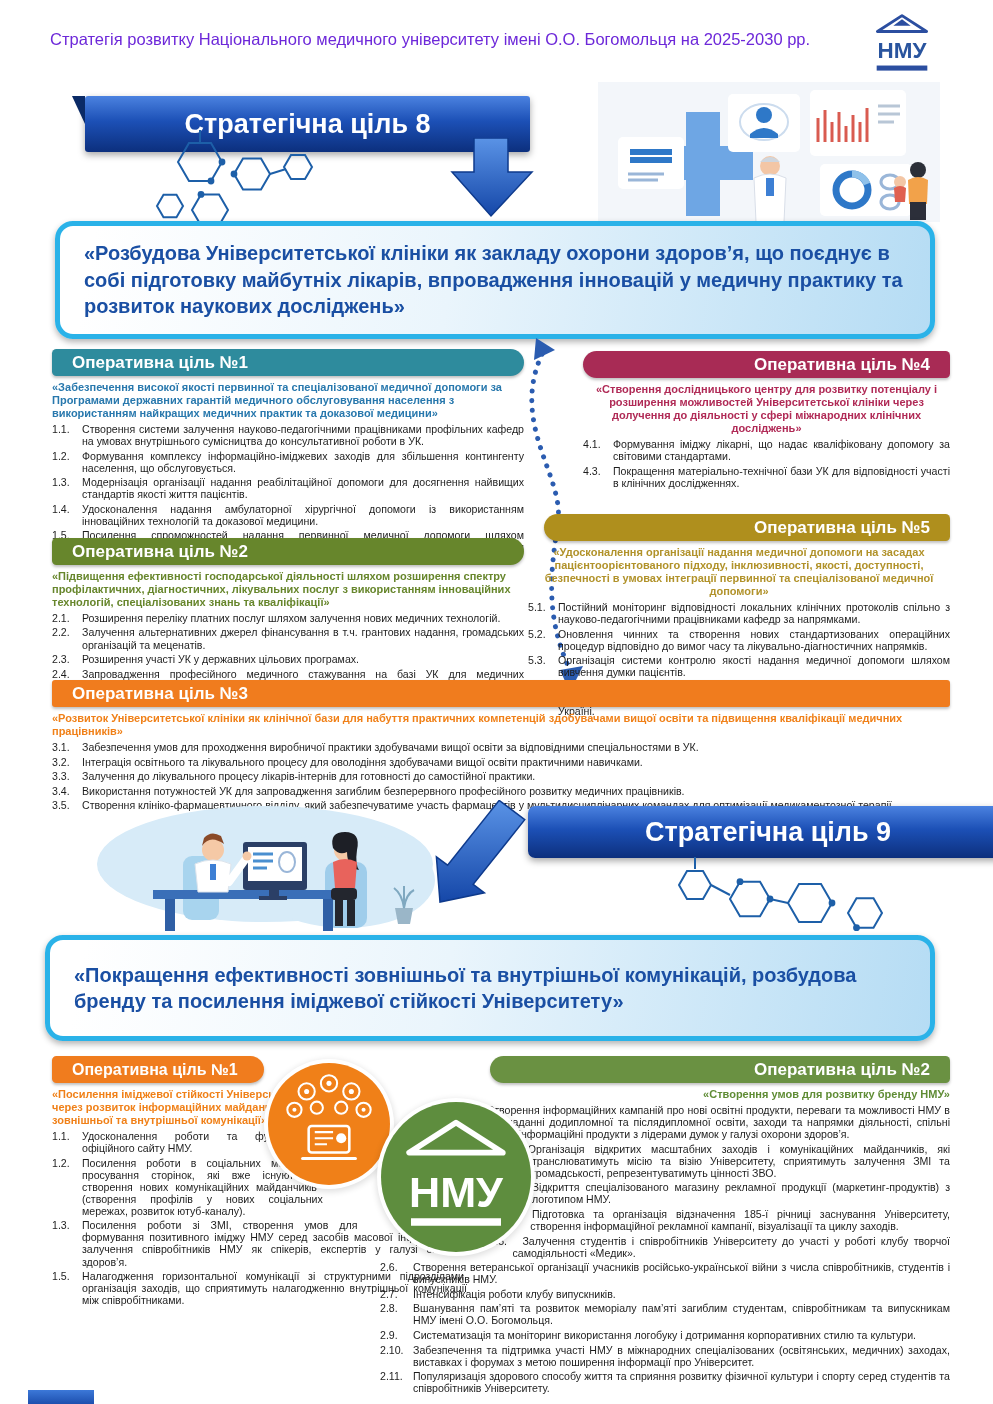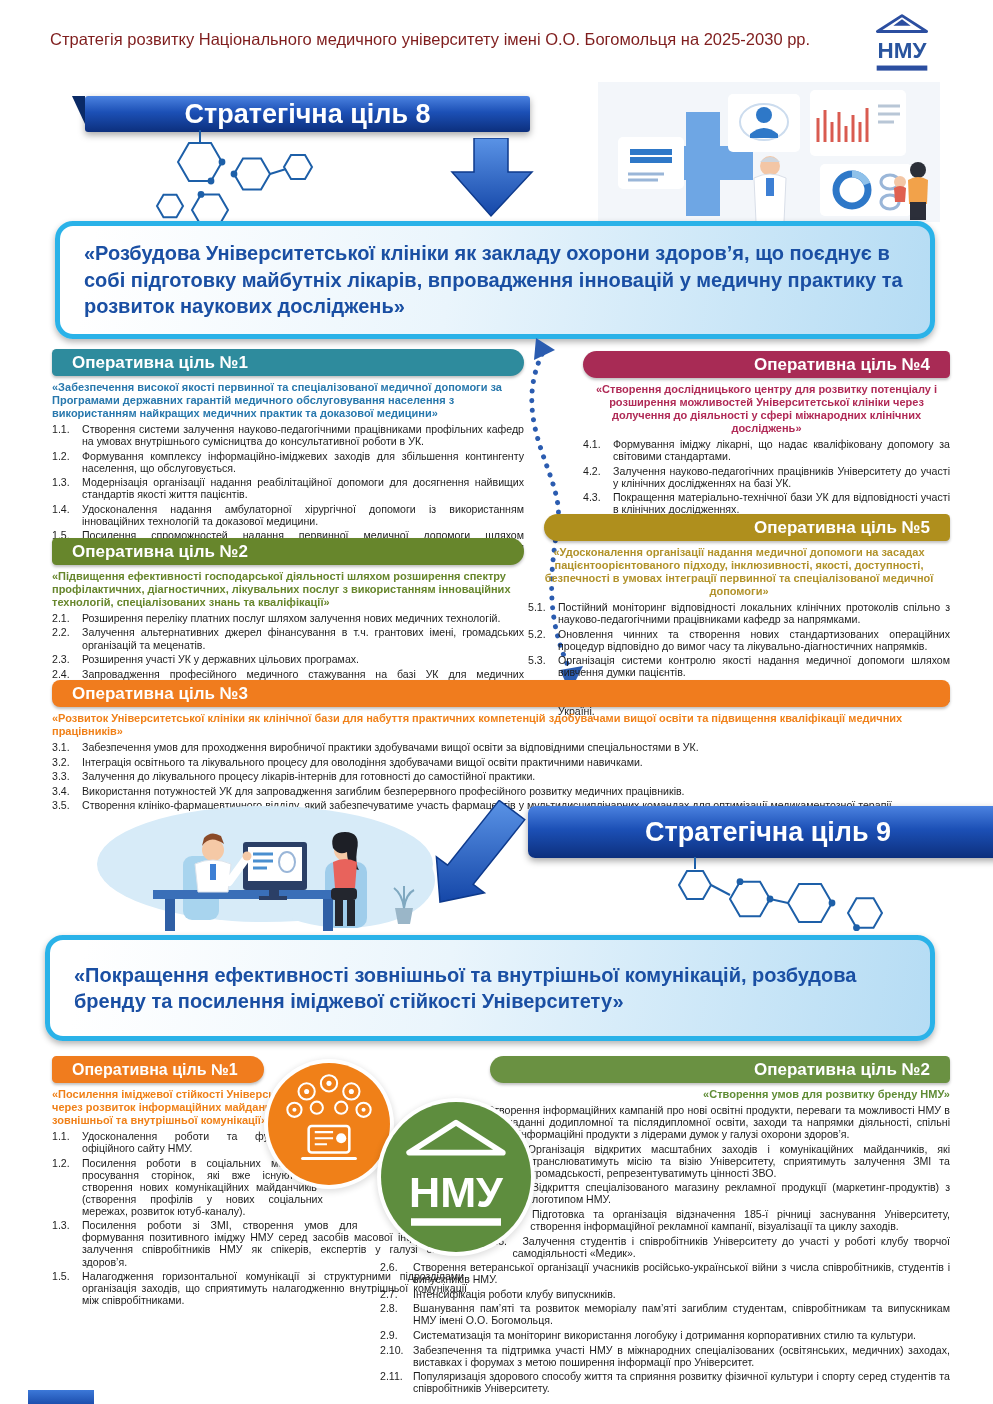--- a/index.html
+++ b/index.html
@@ -1,25 +1,25 @@
 <!DOCTYPE html>
 <html><head>
 <meta charset="utf-8">
 <style>
   html,body{margin:0;padding:0;background:#9aa0a8;}
   .page{position:relative;width:993px;height:1404px;background:#ffffff;overflow:hidden;
         font-family:"Liberation Sans",sans-serif;margin:0 auto;}
-  .top-title{position:absolute;left:50px;top:30px;width:810px;font-size:16.5px;color:#7f1d1d;}
+  .top-title{position:absolute;left:50px;top:30px;width:810px;font-size:16.5px;color:#6d28d9;}
   .logo-top{position:absolute;left:866px;top:12px;width:72px;height:68px;}
 
   
   .banner{position:absolute;display:flex;align-items:center;justify-content:center;
           background:linear-gradient(180deg,#4b82e0 0%,#1c50b6 45%,#0c2f7d 100%);
           color:#fff;font-weight:bold;font-size:27px;box-shadow:0 3px 7px rgba(0,0,0,.35);}
-  .banner8{left:85px;top:96px;width:445px;height:36px;border-radius:3px;}
+  .banner8{left:85px;top:96px;width:445px;height:56px;border-radius:3px;}
   .banner8::before{content:'';position:absolute;left:-13px;top:0;width:0;height:0;
           border-top:28px solid #0a2a66;border-left:13px solid transparent;}
   .banner9{left:528px;top:806px;width:480px;height:52px;border-radius:7px;}
   .banner9::after{content:'';position:absolute;right:-13px;bottom:0;width:0;height:0;
           border-bottom:28px solid #0a2a66;border-right:13px solid transparent;}
   .arrow-svg{position:absolute;}
 
   
   .quote{position:absolute;border:5px solid #2ab2e8;border-radius:18px;
          background:linear-gradient(100deg,#ffffff 4%,#eaf5fc 45%,#b5dcf4 100%);
@@ -28,21 +28,21 @@
   .quote-text{padding:0 24px;font-size:20px;line-height:1.32;}
   .quote8{left:55px;top:221px;width:880px;height:118px;}
   .quote9{left:45px;top:935px;width:890px;height:106px;}
 
   
   .op{position:absolute;}
   .op-h{color:#fff;font-weight:bold;font-size:17px;height:27px;line-height:27px;
         padding:0 20px;box-sizing:border-box;box-shadow:0 2px 3px rgba(0,0,0,.25);}
   .h-left{border-radius:6px 18px 18px 6px;}
   .h-right{border-radius:18px 6px 6px 18px;text-align:right;}
-  .h-pill{border-radius:8px;}
+  .h-pill{border-radius:3px;}
   .c-teal{background:#2e8b9d;} .c-olive{background:#67862c;} .c-orange{background:#f07c1e;}
   .c-maroon{background:#a82b55;padding-left:32px;} .c-gold{background:#af8f1d;} .c-green{background:#6a9142;}
   .sub{font-weight:bold;font-size:11px;line-height:1.18;margin:5px 0 3px;}
   .sub-teal{color:#2878ad;} .sub-olive{color:#67862c;} .sub-orange{color:#f08018;}
   .sub-maroon{color:#b02a56;} .sub-gold{color:#b1922a;} .sub-green{color:#5f8c35;}
   .sub-center{text-align:center;} .sub-right{text-align:right;}
   .item{font-size:10.6px;line-height:1.14;margin:0 0 2.5px;color:#1d1d1d;
         padding-left:30px;text-indent:-30px;text-align:justify;}
   .item .num{display:inline-block;width:30px;text-indent:0;}
   .item-w .num{width:33px;} .item-w{padding-left:33px;text-indent:-33px;}
@@ -160,30 +160,29 @@
     <p class="item"><span class="num">1.2.</span><span>Формування комплексу інформаційно-іміджевих заходів для збільшення контингенту населення, що обслуговується.</span></p>
     <p class="item"><span class="num">1.3.</span><span>Модернізація організації надання реабілітаційної допомоги для досягнення найвищих стандартів якості життя пацієнтів.</span></p>
     <p class="item"><span class="num">1.4.</span><span>Удосконалення надання амбулаторної хірургічної допомоги із використанням інноваційних технологій та доказової медицини.</span></p>
     <p class="item"><span class="num">1.5.</span><span>Посилення спроможностей надання первинної медичної допомоги шляхом запровадження комплексних мультидисциплінарних послуг, виїзних консультацій для маломобільного населення.</span></p>
   </section>
 
   <section class="op" style="left:52px;top:538px;width:472px">
     <div class="op-h c-olive h-left">Оперативна ціль №2</div>
     <p class="sub sub-olive">«Підвищення ефективності господарської діяльності шляхом розширення спектру профілактичних, діагностичних, лікувальних послуг з використанням інноваційних технологій, спеціалізованих знань та кваліфікації»</p>
     <p class="item"><span class="num">2.1.</span><span>Розширення переліку платних послуг шляхом залучення нових медичних технологій.</span></p>
-    <p class="item"><span class="num">2.2.</span><span>Залучення альтернативних джерел фінансування в т.ч. грантових імені, громадських організацій та меценатів.</span></p>
+    <p class="item"><span class="num">2.2.</span><span>Залучення альтернативних джерел фінансування в т.ч. грантових надання, громадських організацій та меценатів.</span></p>
     <p class="item"><span class="num">2.3.</span><span>Розширення участі УК у державних цільових програмах.</span></p>
     <p class="item"><span class="num">2.4.</span><span>Запровадження професійного медичного стажування на базі УК для медичних працівників за кошти фізичних та юридичних осіб.</span></p>
   </section>
 
   <section class="op" style="left:583px;top:351px;width:367px">
     <div class="op-h c-maroon h-right">Оперативна ціль №4</div>
     <p class="sub sub-maroon sub-center">«Створення дослідницького центру для розвитку потенціалу і розширення можливостей Університетської клініки через долучення до діяльності у сфері міжнародних клінічних досліджень»</p>
     <p class="item"><span class="num">4.1.</span><span>Формування іміджу лікарні, що надає кваліфіковану допомогу за світовими стандартами.</span></p>
-    <p class="item"><span class="num">4.2.</span><span>Залучення науково-педагогічних працівників Університету до участі у клінічних дослідженнях на базі УК.</span></p>
     <p class="item"><span class="num">4.3.</span><span>Покращення матеріально-технічної бази УК для відповідності участі в клінічних дослідженнях.</span></p>
   </section>
 
   <section class="op" style="left:528px;top:514px;width:422px">
     <div class="op-h c-gold h-right" style="margin-left:16px">Оперативна ціль №5</div>
     <p class="sub sub-gold sub-center">«Удосконалення організації надання медичної допомоги на засадах пацієнтоорієнтованого підходу, інклюзивності, якості, доступності, безпечності в умовах інтеграції первинної та спеціалізованої медичної допомоги»</p>
     <p class="item"><span class="num">5.1.</span><span>Постійний моніторинг відповідності локальних клінічних протоколів спільно з науково-педагогічними працівниками кафедр за напрямками.</span></p>
     <p class="item"><span class="num">5.2.</span><span>Оновлення чинних та створення нових стандартизованих операційних процедур відповідно до вимог часу та лікувально-діагностичних напрямків.</span></p>
     <p class="item"><span class="num">5.3.</span><span>Організація системи контролю якості надання медичної допомоги шляхом вивчення думки пацієнтів.</span></p>
     <p class="item"><span class="num">5.4.</span><span>Участь у реалізації вирішення експертних питань для постраждалих на підприємствах у межах стратегії розвитку професійного здоров’я працівників в Україні.</span></p>

